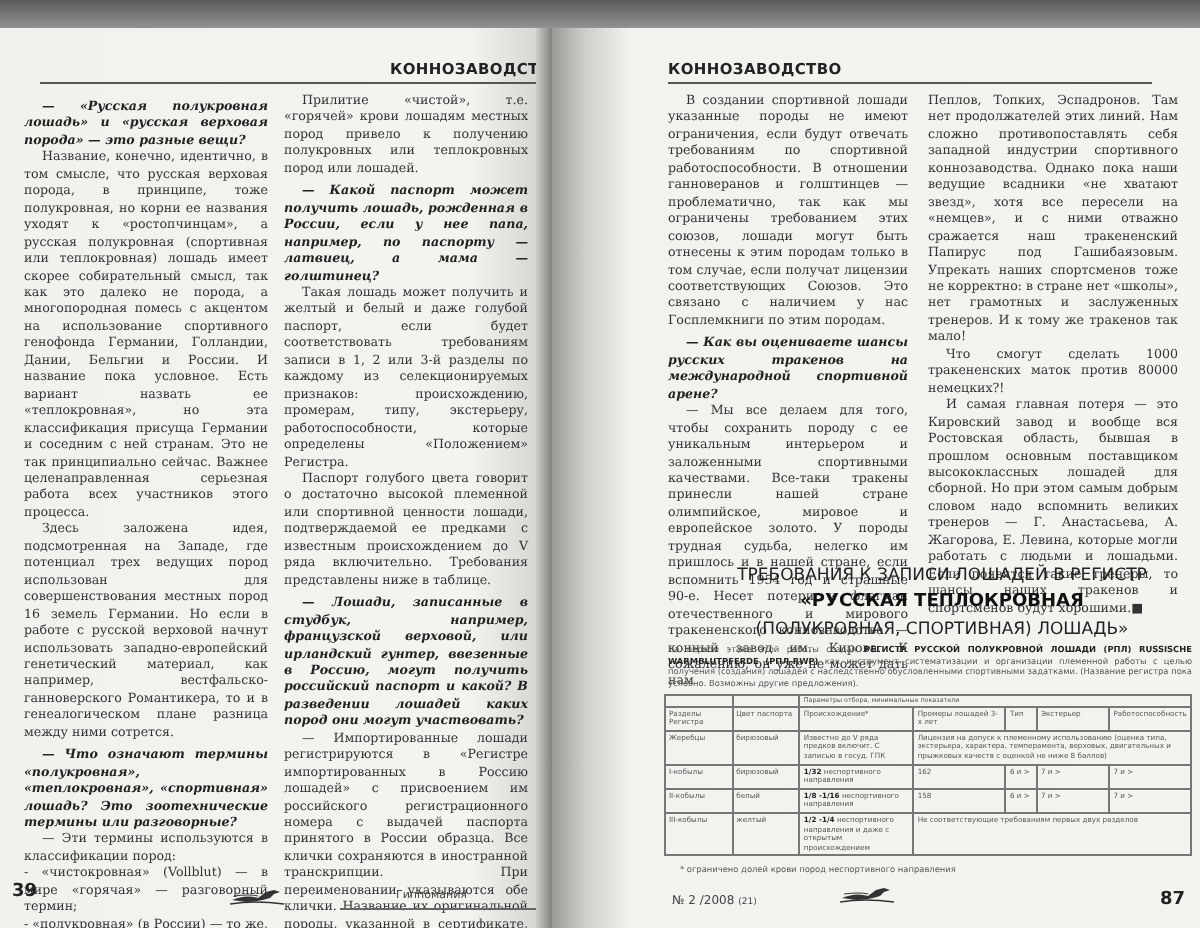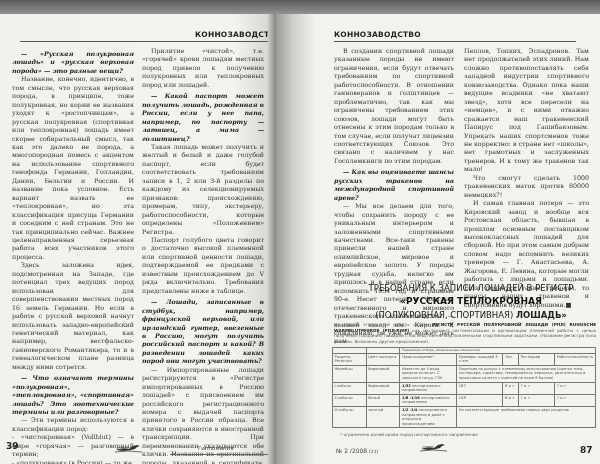--- a/index.html
+++ b/index.html
@@ -15,21 +15,21 @@
   .col p{margin:0;text-indent:9px;}
   .col p.q{font-style:italic;font-weight:bold;color:#222;}
   .col p.ni{text-indent:0;}
   .pn{position:absolute;font-family:"DejaVu Sans",sans-serif;font-weight:bold;font-size:9px;color:#222;}
   .foot{position:absolute;font-family:"DejaVu Sans",sans-serif;font-size:5.5px;color:#444;}
   .footrule{position:absolute;height:1px;background:#666;}
   .horse{position:absolute;width:28px;height:12px;}
   .tbl-h1{position:absolute;left:336px;top:283px;width:270px;text-align:center;font-family:"DejaVu Sans",sans-serif;font-size:8.5px;color:#222;}
   .tbl-h2{position:absolute;left:336px;top:296px;width:270px;text-align:center;font-family:"DejaVu Sans",sans-serif;font-weight:bold;font-size:9px;color:#111;}
   .tbl-h3{position:absolute;left:336px;top:310px;width:270px;text-align:center;font-family:"DejaVu Sans",sans-serif;font-size:8.5px;color:#222;}
-  .tbl-h3 b{font-weight:bold;}
+  .tbl-h3 b{font-weight:normal;}
   .intro{position:absolute;left:334px;top:322px;width:262px;font-family:"DejaVu Sans",sans-serif;font-size:4.2px;line-height:5.6px;color:#555;text-align:justify;}
   .intro b{color:#222;}
   table.reg{position:absolute;left:332px;top:347px;width:264px;border-collapse:collapse;font-family:"DejaVu Sans",sans-serif;font-size:3.6px;line-height:4.6px;color:#555;}
   table.reg td{border:0.8px solid #777;padding:1px 1.5px;vertical-align:top;}
   table.reg tr.topbar td{border:0.8px solid #777;height:3px;padding:0 1.5px;font-size:3.2px;}
   .note{position:absolute;left:340px;top:432px;font-family:"DejaVu Sans",sans-serif;font-size:4.2px;color:#555;}
 </style>
 </head>
 <body>
 

